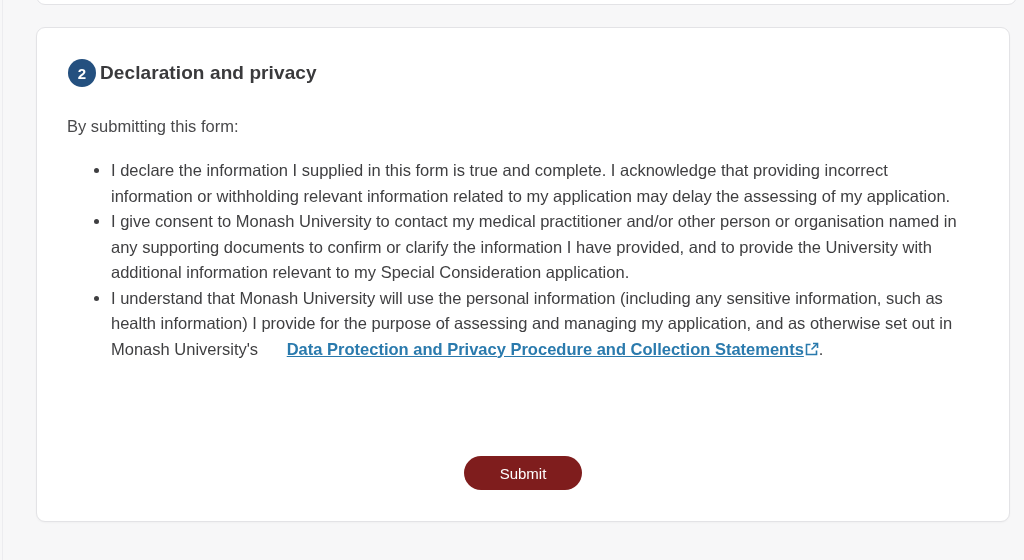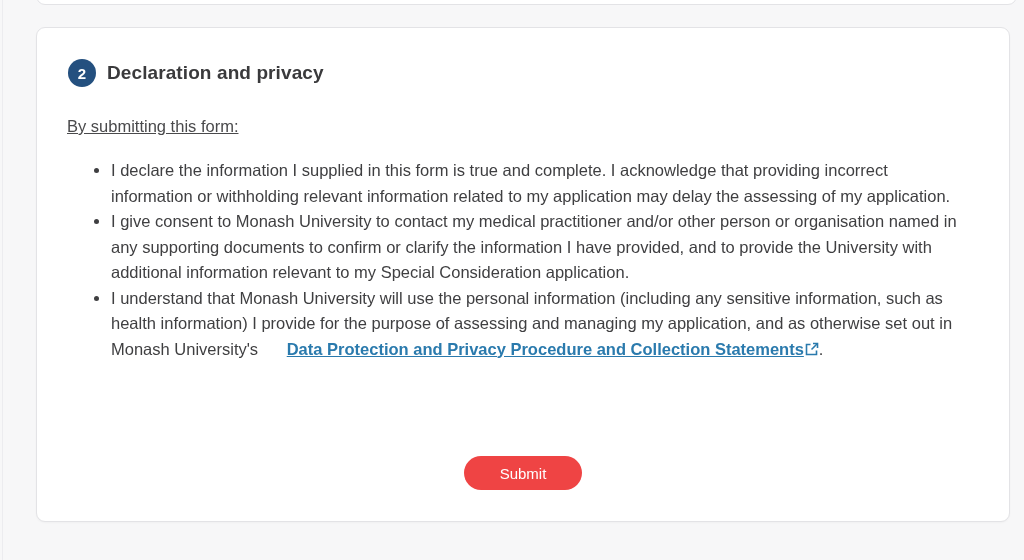--- a/index.html
+++ b/index.html
@@ -40,31 +40,30 @@
   }
   .step-circle {
     width: 28px; height: 28px; border-radius: 50%;
     background: #24507f;
     color: #ffffff;
     font-size: 15px; font-weight: bold;
     display: flex; align-items: center; justify-content: center;
     flex: 0 0 auto;
   }
   .section-title {
-    margin-left: 11px;
+    margin-left: 4px;
     font-size: 19px; font-weight: bold;
     color: #3a3a3c;
     letter-spacing: 0.1px;
   }
 
   .intro-text {
     margin: 30px 30px 0 30px;
     font-size: 16.5px;
     color: #4a4a4c;
-    text-decoration: underline;
   }
 
   .bullet-list {
     margin: 22px 38px 15px 30px;
     padding-left: 44px;
     list-style: disc outside;
     color: #4a4a4c;
   }
   .bullet-list li {
     font-size: 16.5px;
@@ -86,21 +85,21 @@
   }
 
   .submit-row {
     position: absolute; left: 0; right: 0; top: 428px;
     text-align: center;
   }
   .submit-button {
     display: inline-block;
     min-width: 118px; height: 34px;
     padding: 0 30px;
-    background: #ef4444;
+    background: #7f1d1d;
     color: #ffffff;
     font-family: "Liberation Sans", sans-serif;
     font-size: 15px;
     border: none;
     border-radius: 17px;
     cursor: pointer;
   }
 </style>
 </head>
 <body>

